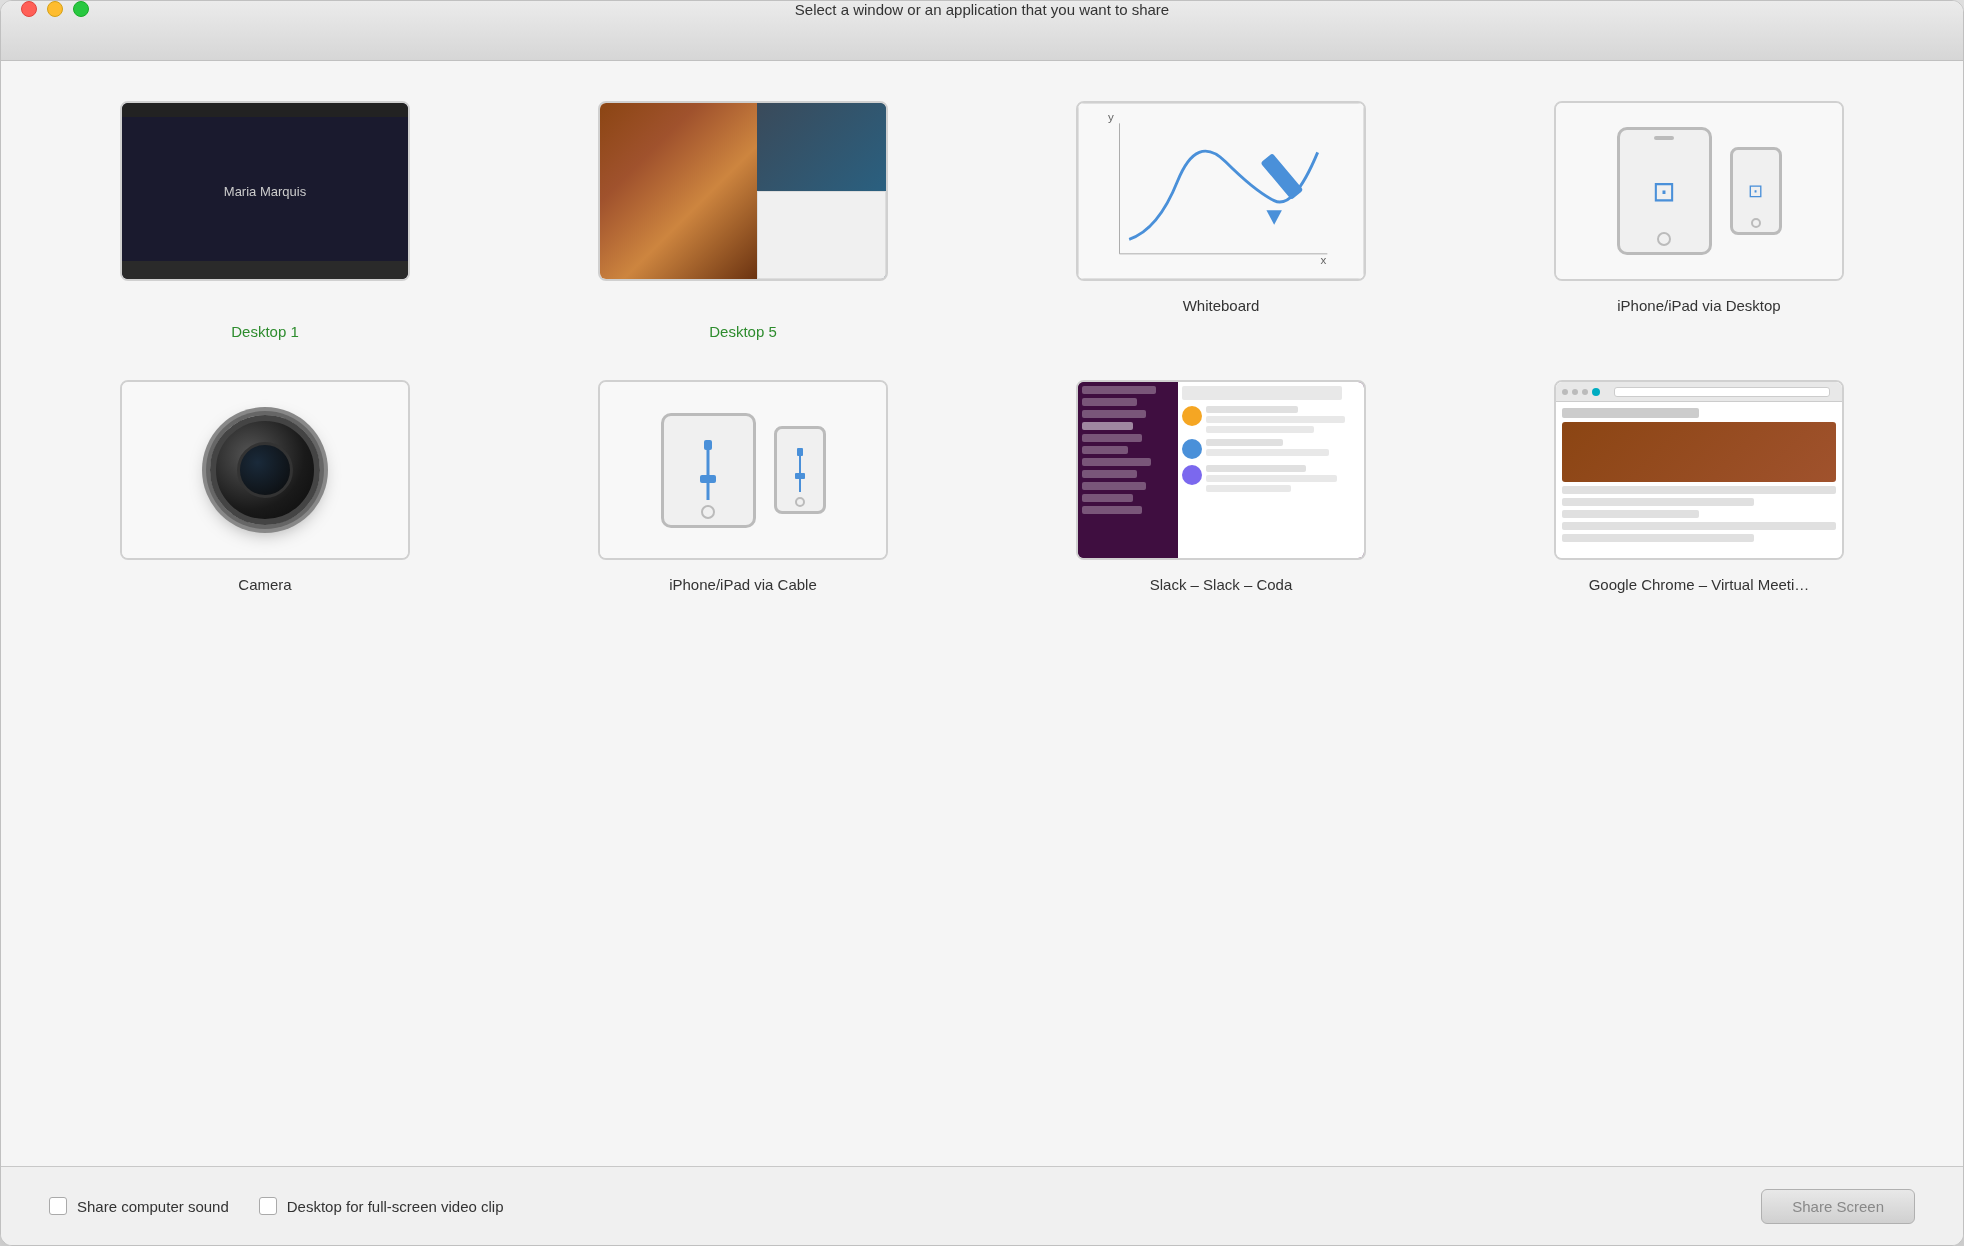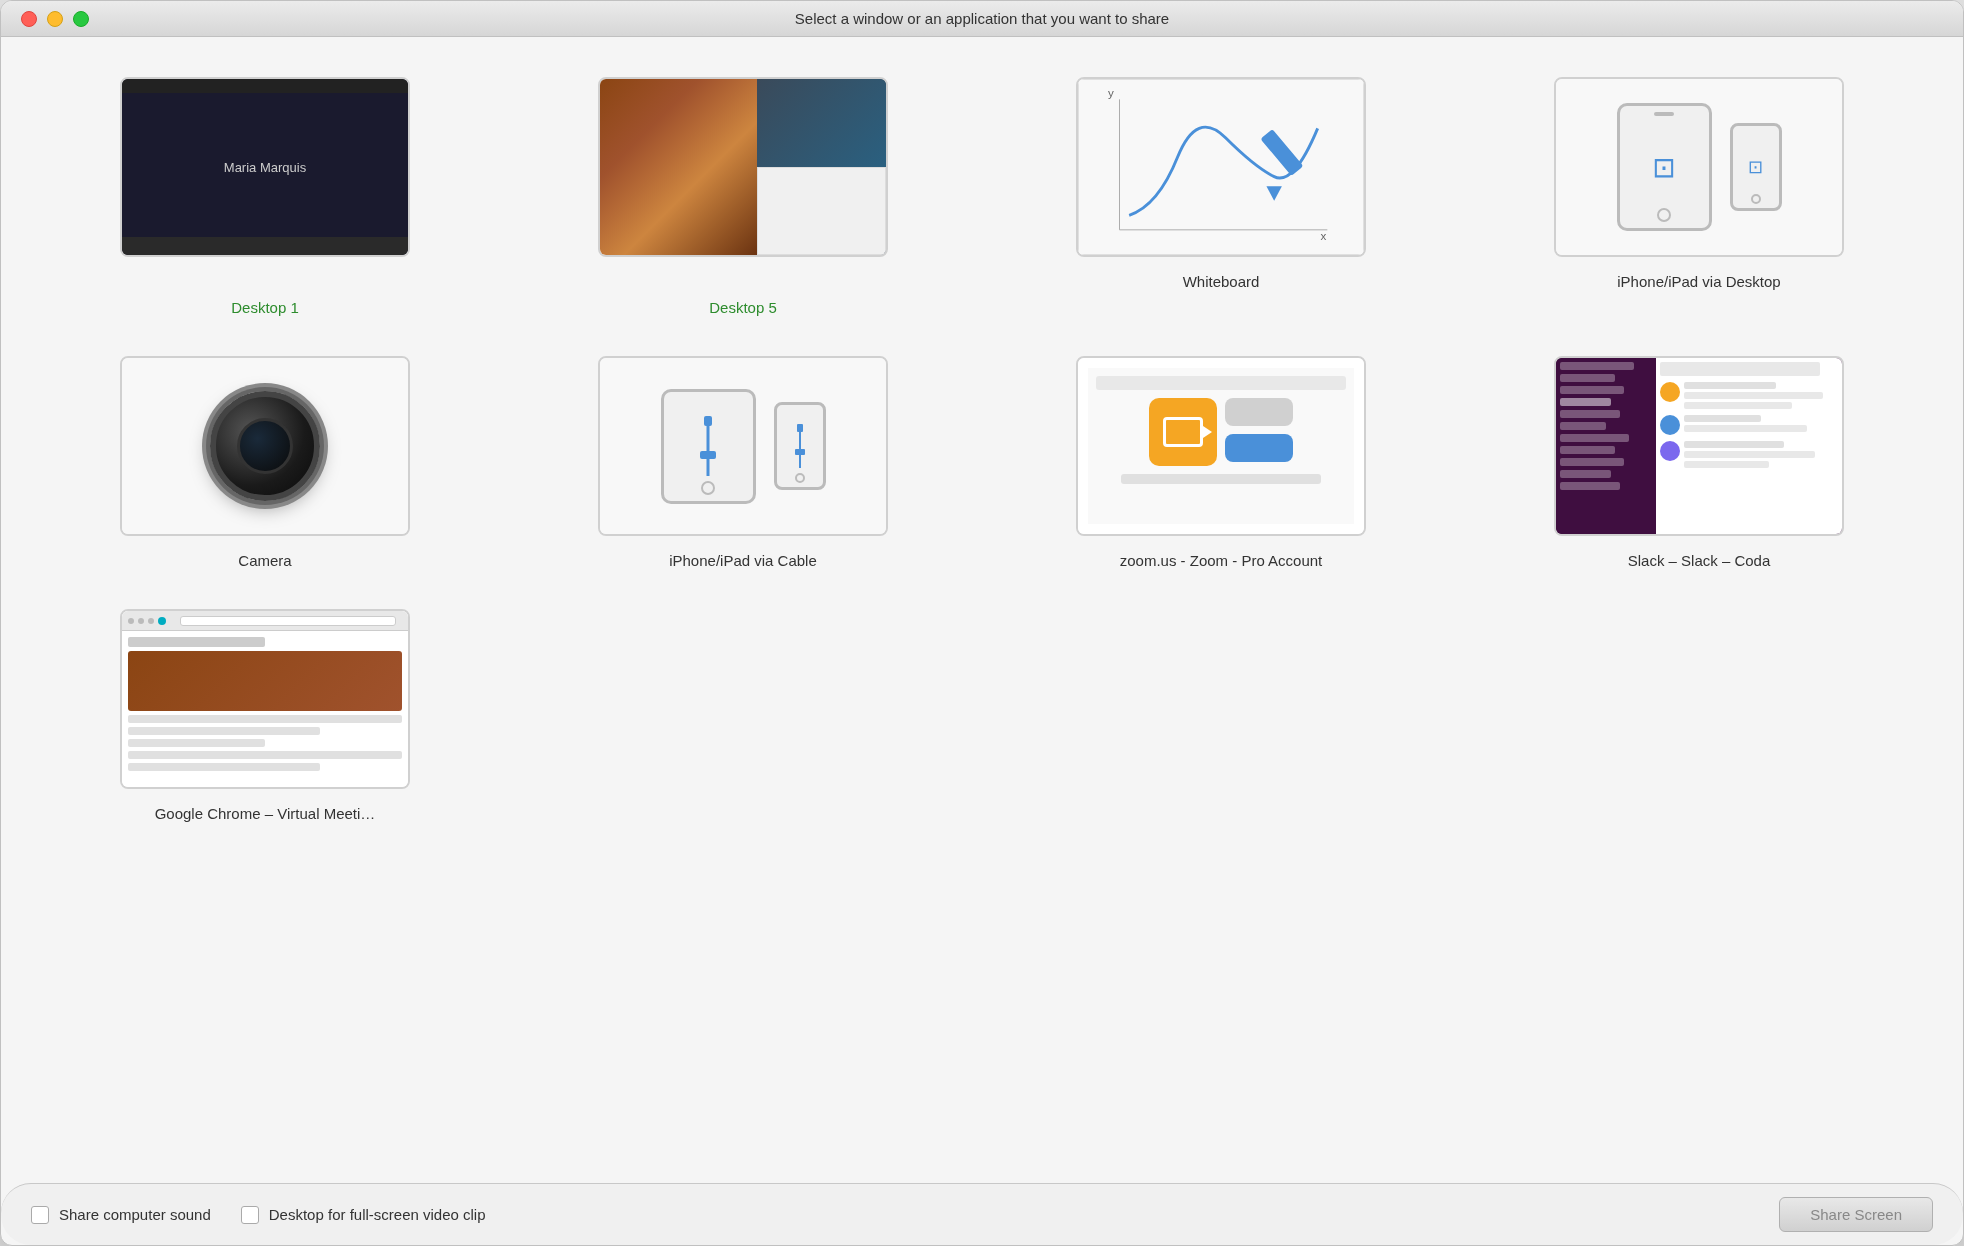--- a/index.html
+++ b/index.html
@@ -21,23 +21,22 @@
       border-radius: 12px;
       border: 1px solid #c0c0c0;
       display: flex;
       flex-direction: column;
       overflow: hidden;
       box-shadow: 0 20px 60px rgba(0,0,0,0.3);
     }
 
     .title-bar {
       background: linear-gradient(to bottom, #ebebeb, #d6d6d6);
-      height: 36px;
-      display: flex;
-      align-items: center;
+      height: 60px;
+      display: flex;
       justify-content: center;
       position: relative;
       border-bottom: 1px solid #c0c0c0;
       flex-shrink: 0;
     }
 
     .window-controls {
       position: absolute;
       left: 20px;
       display: flex;
@@ -313,29 +312,28 @@
     }
     .chrome-text-line {
       height: 8px;
       background: #e0e0e0;
       border-radius: 2px;
     }
     .chrome-text-line.short { width: 70%; }
     .chrome-text-line.shorter { width: 50%; }
 
     .bottom-bar {
-      height: 62px;
+      height: 79px;
       background: #f0f0f0;
       border-top: 1px solid #c8c8c8;
       display: flex;
       align-items: center;
-      padding: 0 30px;
+      padding: 0 48px;
       gap: 0;
       flex-shrink: 0;
-      border-radius: 30px;
     }
 
     .checkbox-group {
       display: flex;
       align-items: center;
       gap: 10px;
       margin-right: 30px;
     }
 
     .checkbox {
@@ -491,42 +489,20 @@
                   </svg>
                   <div style="position:absolute;bottom:4px;width:10px;height:10px;border-radius:50%;border:2px solid #bbb;"></div>
                 </div>
               </div>
             </div>
           </div>
         </div>
         <span class="item-label">iPhone/iPad via Cable</span>
       </div>
 
-      <div class="grid-item">
-        <div class="thumbnail">
-          <div class="zoom-thumb">
-            <div style="width:100%;height:100%;background:#f9f9f9;padding:8px;display:flex;flex-direction:column;gap:8px;">
-              <div style="height:14px;background:#e8e8e8;border-radius:3px;width:100%;"></div>
-              <div style="display:flex;gap:8px;justify-content:center;">
-                <div style="width:68px;height:68px;background:#f5a623;border-radius:10px;display:flex;align-items:center;justify-content:center;">
-                  <div style="width:40px;height:30px;border:3px solid #fff;border-radius:4px;position:relative;">
-                    <div style="position:absolute;right:-12px;top:50%;transform:translateY(-50%);width:0;height:0;border-left:12px solid #fff;border-top:8px solid transparent;border-bottom:8px solid transparent;"></div>
-                  </div>
-                </div>
-                <div style="display:flex;flex-direction:column;gap:8px;">
-                  <div style="width:68px;height:28px;background:#d0d0d0;border-radius:8px;"></div>
-                  <div style="width:68px;height:28px;background:#4a90d9;border-radius:8px;"></div>
-                </div>
-              </div>
-              <div style="height:10px;background:#e0e0e0;border-radius:3px;width:80%;margin:0 auto;"></div>
-            </div>
-          </div>
-        </div>
-        <span class="item-label">zoom.us - Zoom - Pro Account</span>
-      </div>
 
       <div class="grid-item">
         <div class="thumbnail">
           <div class="slack-thumb">
             <div class="slack-sidebar">
               <div class="slack-row" style="width:80%;"></div>
               <div class="slack-row" style="width:60%;"></div>
               <div class="slack-row" style="width:70%;"></div>
               <div class="slack-row" style="width:55%;background:rgba(255,255,255,0.5);"></div>
               <div class="slack-row" style="width:65%;"></div>

